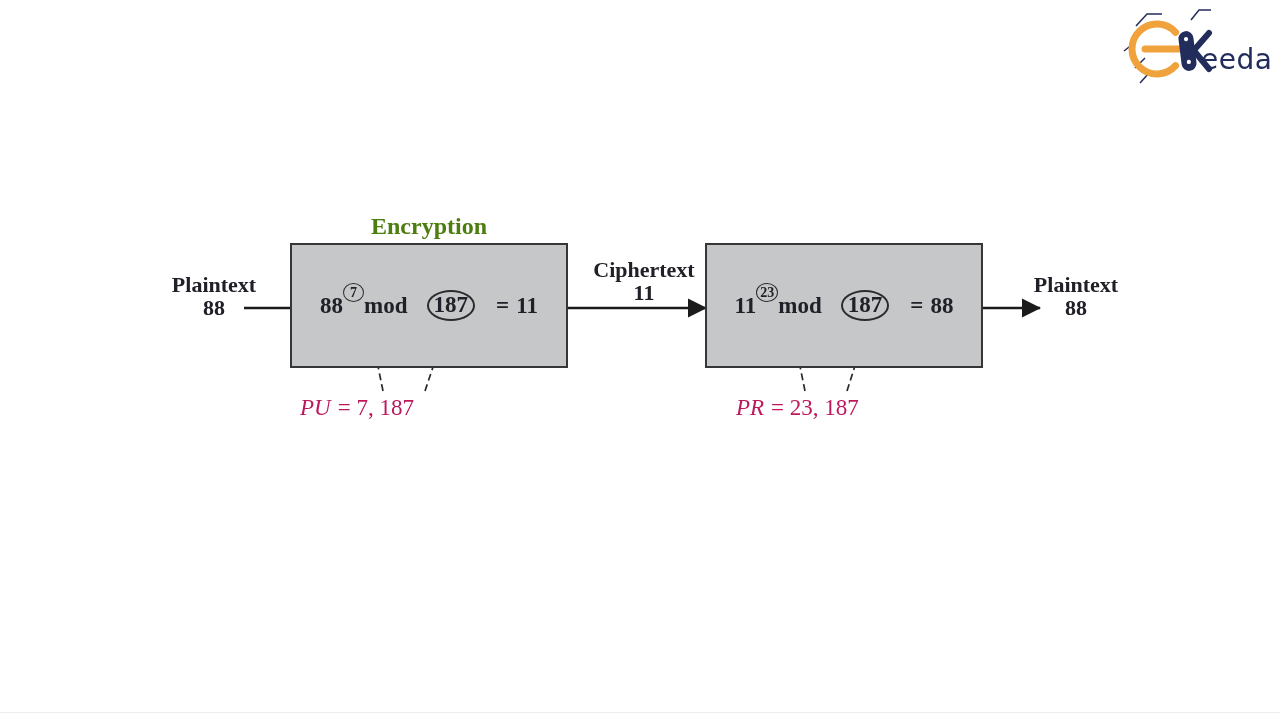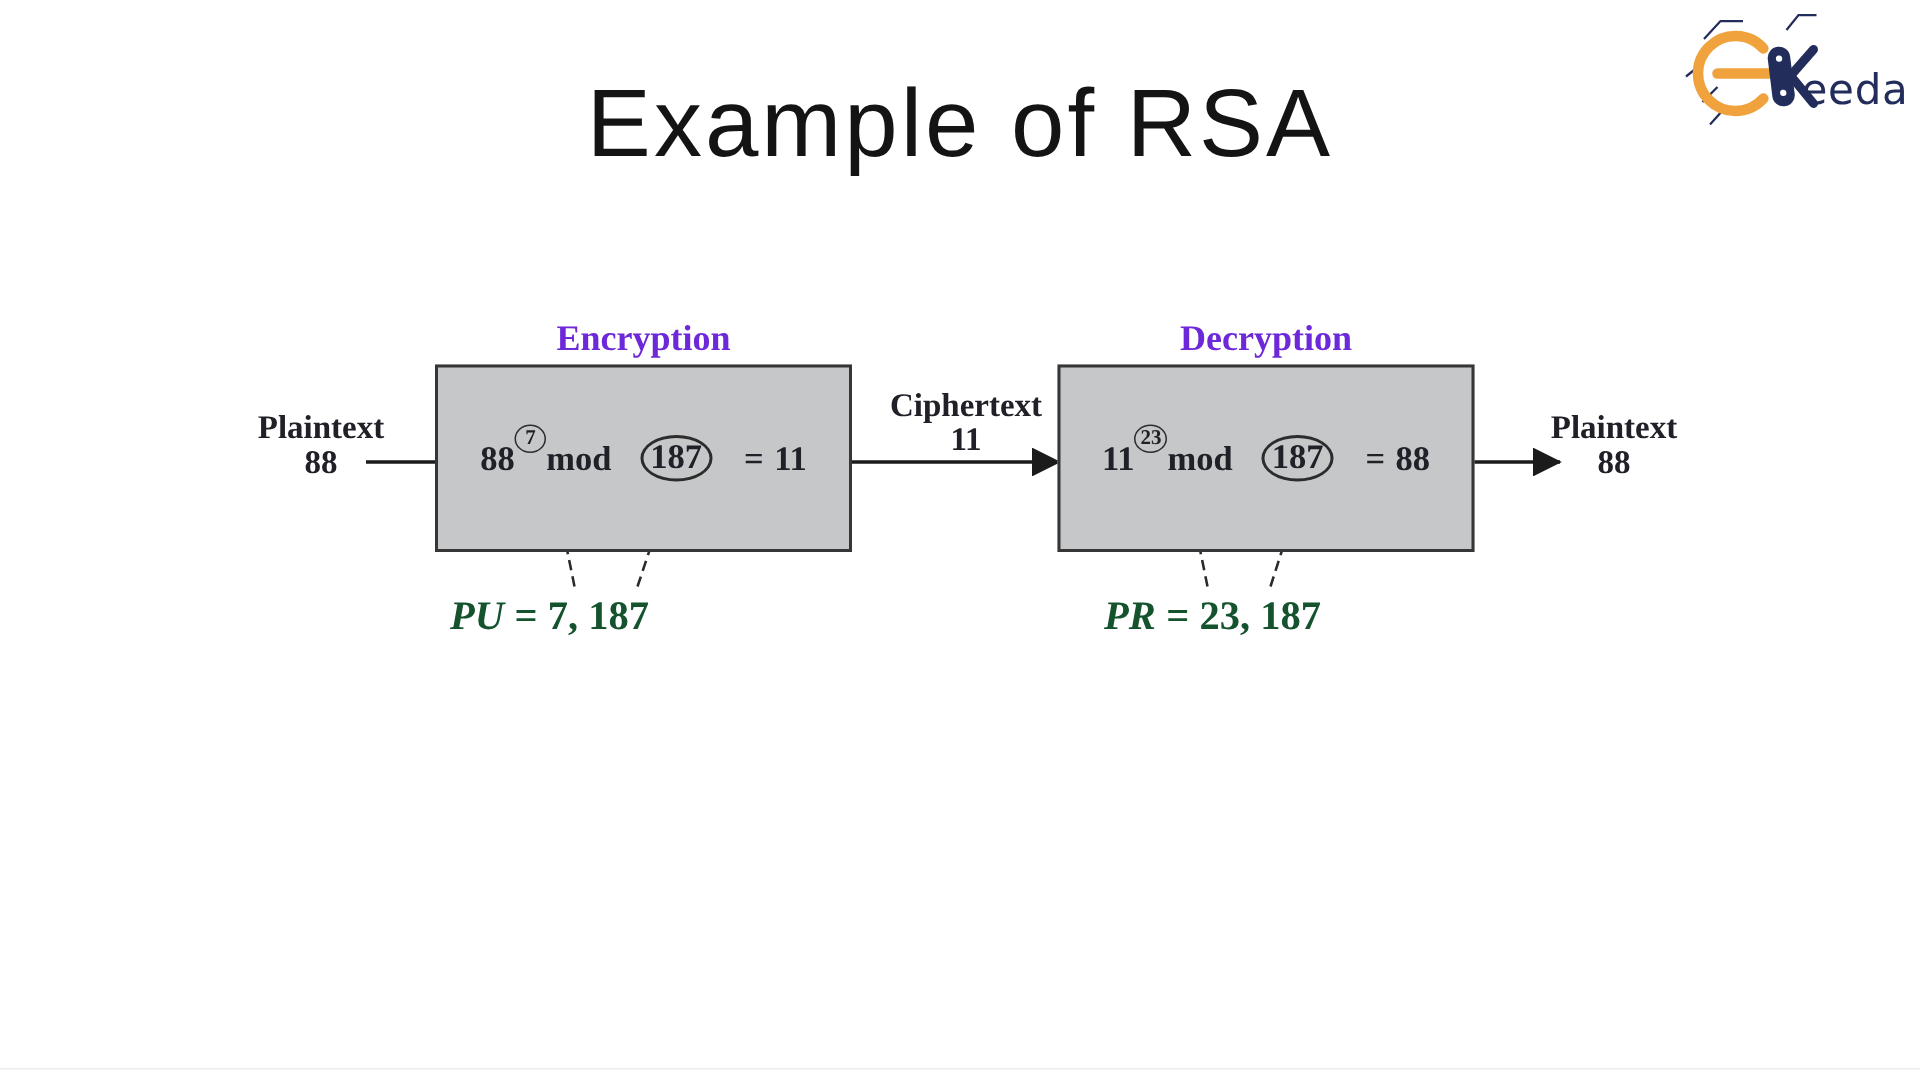--- a/index.html
+++ b/index.html
@@ -35,21 +35,21 @@
   .pbox {
     position:absolute; top:243px; width:278px; height:125px;
     background:#c6c7c8; border:2px solid #363636; box-sizing:border-box;
     display:flex; align-items:center; justify-content:center;
   }
   .enc-box { left:290px; }
   .dec-box { left:705px; }
 
   .boxtitle {
     position:absolute; top:213px; width:278px; text-align:center;
-    font-size:24px; font-weight:bold; color:#6d28d9;
+    font-size:24px; font-weight:bold; color:#4d7c0f;
   }
   .enc-title { left:290px; }
   .dec-title { left:705px; }
 
   .expr {
     display:flex; align-items:center; white-space:nowrap;
     font-size:23px; font-weight:bold; color:#202028;
   }
   .supcircle {
     display:inline-flex; align-items:center; justify-content:center;
@@ -63,34 +63,33 @@
   .result { margin-left:7px; }
 
   .iolabel {
     position:absolute; width:140px; text-align:center;
     font-size:22px; font-weight:bold; color:#202028; line-height:23px;
   }
   .plaintext-in  { left:144px;  top:273px; }
   .ciphertext-label { left:574px; top:258px; }
   .plaintext-out { left:1006px; top:273px; }
 
-  .keylabel { position:absolute; top:395px; font-size:27px; font-weight:bold; color:#14532d; white-space:nowrap; }
+  .keylabel { position:absolute; top:395px; font-size:23px; font-weight:normal; color:#be185d; white-space:nowrap; }
   .pu { left:300px; }
   .pr { left:736px; }
   .kname { font-style:italic; }
   .kval  { margin-left:7px; }
 
   .bottom-line { position:absolute; left:0; top:712px; width:1280px; height:1px; background:#ececec; }
 </style>
 </head>
 <body>
 
 <div class="slide">
 
-  <div class="title">Example of RSA</div>
 
   <div class="logo">
     <svg width="92" height="80" viewBox="0 0 92 80">
 
       <polyline points="14,20 25,8 40,8" fill="none" stroke="#232d5b" stroke-width="1.5"></polyline>
       <polyline points="69,14 77,4 89,4" fill="none" stroke="#232d5b" stroke-width="1.5"></polyline>
       <polyline points="2,45 12,37" fill="none" stroke="#232d5b" stroke-width="1.5"></polyline>
       <polyline points="13,62 23,52" fill="none" stroke="#232d5b" stroke-width="1.5"></polyline>
       <polyline points="18,77 27,67" fill="none" stroke="#232d5b" stroke-width="1.5"></polyline>
 
@@ -123,21 +122,20 @@
       <line class="flow" x1="244" y1="308" x2="314" y2="308" marker-end="url(#ah)"></line>
       <line class="flow" x1="541" y1="308" x2="706" y2="308" marker-end="url(#ah)"></line>
       <line class="flow" x1="962" y1="308" x2="1040" y2="308" marker-end="url(#ah)"></line>
       <line class="keyline" x1="383" y1="391" x2="368" y2="317" marker-end="url(#ahs)"></line>
       <line class="keyline" x1="425" y1="391" x2="446" y2="328" marker-end="url(#ahs)"></line>
       <line class="keyline" x1="805" y1="391" x2="790" y2="317" marker-end="url(#ahs)"></line>
       <line class="keyline" x1="847" y1="391" x2="867" y2="328" marker-end="url(#ahs)"></line>
     </svg>
 
     <div class="boxtitle enc-title">Encryption</div>
-    <div class="boxtitle dec-title">Decryption</div>
 
     <div class="pbox enc-box">
       <div class="expr">
         <span>88</span>
         <span class="supcircle">7</span>
         <span class="modword">mod</span>
         <span class="oval">187</span>
         <span class="eq">=</span>
         <span class="result">11</span>
       </div>

